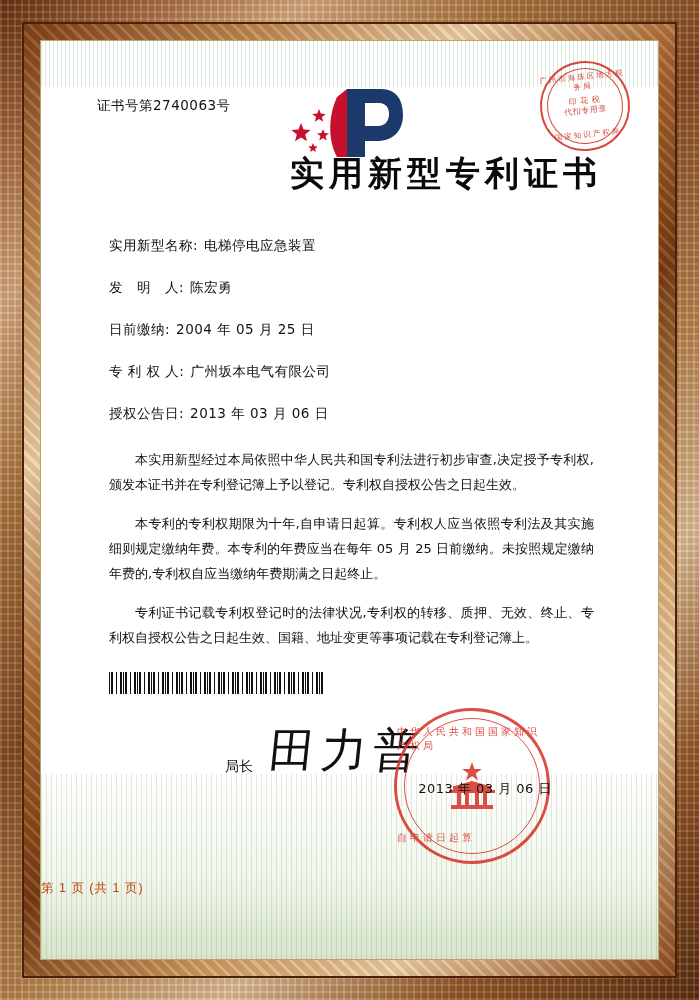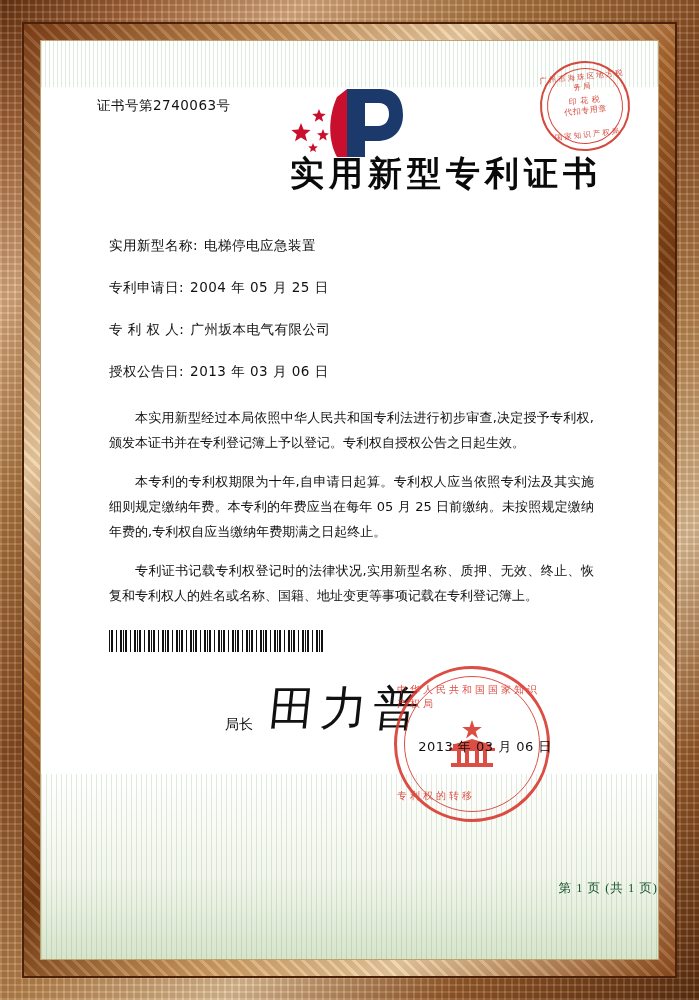--- a/index.html
+++ b/index.html
@@ -283,24 +283,24 @@
     color: #111;
     font-family: "DejaVu Sans", "Liberation Sans", sans-serif;
     letter-spacing: 0.5px;
   }
 
   
   .footer {
     position: absolute;
     left: 0; right: 0;
     bottom: 62px;
-    text-align: right;
+    text-align: left;
     font-size: 12.5px;
-    color: #14532d;
-    font-family: Liberation Serif, serif;
+    color: #c2410c;
+    font-family: Liberation Sans, sans-serif;
     letter-spacing: 1px;
   }
 </style>
 </head>
 <body>
 
 <div class="certificate">
   <div class="frame-inner">
     <div class="page">
 
@@ -336,37 +336,41 @@
         </div>
 
         <div class="title">实用新型专利证书</div>
 
         <div class="fields">
           <div class="field-row">
             <span class="field-label">实用新型名称:</span>
             <span class="field-value">电梯停电应急装置</span>
           </div>
           <div class="field-row">
-            <span class="field-label">专利申请日:</span>
+            <span class="field-label">发　明　人:</span>
+            <span class="field-value">陈宏勇</span>
+          </div>
+          <div class="field-row">
+            <span class="field-label">日前缴纳:</span>
             <span class="field-value">2004 年 05 月 25 日</span>
           </div>
           <div class="field-row">
             <span class="field-label">专 利 权 人:</span>
             <span class="field-value">广州坂本电气有限公司</span>
           </div>
           <div class="field-row">
             <span class="field-label">授权公告日:</span>
             <span class="field-value">2013 年 03 月 06 日</span>
           </div>
         </div>
 
         <div class="paragraphs">
           <p class="para">本实用新型经过本局依照中华人民共和国专利法进行初步审查,决定授予专利权,颁发本证书并在专利登记簿上予以登记。专利权自授权公告之日起生效。</p>
           <p class="para">本专利的专利权期限为十年,自申请日起算。专利权人应当依照专利法及其实施细则规定缴纳年费。本专利的年费应当在每年 05 月 25 日前缴纳。未按照规定缴纳年费的,专利权自应当缴纳年费期满之日起终止。</p>
-          <p class="para">专利证书记载专利权登记时的法律状况,实用新型名称、质押、无效、终止、恢复和专利权人的姓名或名称、国籍、地址变更等事项记载在专利登记簿上。</p>
+          <p class="para">专利证书记载专利权登记时的法律状况,专利权的转移、质押、无效、终止、专利权自授权公告之日起生效、国籍、地址变更等事项记载在专利登记簿上。</p>
         </div>
 
         <div class="barcode"></div>
 
         <div class="sign-row">
           <span class="sign-label">局长</span>
           <span class="signature">田力普</span>
 
           <div class="seal">
             <div class="seal-inner-ring"></div>
@@ -379,21 +383,21 @@
                   <rect x="6" y="30" width="46" height="3"></rect>
                   <rect x="14" y="33" width="4" height="12"></rect>
                   <rect x="22" y="33" width="4" height="12"></rect>
                   <rect x="32" y="33" width="4" height="12"></rect>
                   <rect x="40" y="33" width="4" height="12"></rect>
                   <rect x="8" y="45" width="42" height="4"></rect>
                   <polygon points="29,21 46,26 12,26"></polygon>
                 </g>
               </svg>
             </div>
-            <div class="seal-text arc-bottom">专利权的转移</div>
+            <div class="seal-text arc-bottom">自申请日起算</div>
           </div>
 
           <div class="seal-date">2013 年 03 月 06 日</div>
         </div>
 
       </div>
 
       <div class="footer">第 1 页 (共 1 页)</div>
 
     </div>

